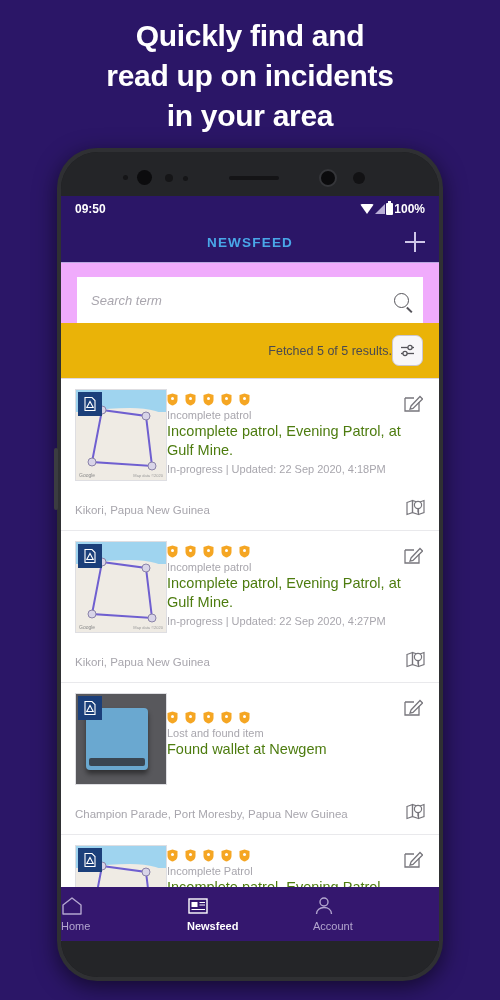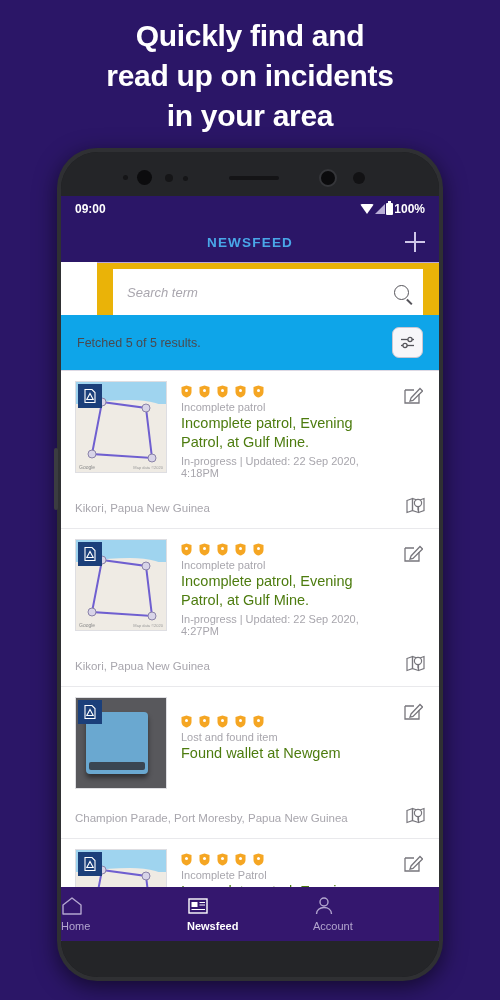--- a/index.html
+++ b/index.html
@@ -143,24 +143,23 @@
     width: 20px; height: 20px;
   }
   .plus-btn::before, .plus-btn::after {
     content: ""; position: absolute; background: #cfc6e8;
   }
   .plus-btn::before { left: 9px; top: 0;  width: 1.6px; height: 20px; }
   .plus-btn::after  { left: 0;  top: 9px; width: 20px;  height: 1.6px; }
 
   
   .searchzone {
-    background: #eab308;
-    padding: 6px 16px 0 16px;
+    background: #f0abfc;
+    padding: 14px 16px 0 16px;
     border-top: 1px solid #b9a8e0;
-    margin-left: 36px;
   }
   .searchbox {
     height: 46px;
     background: #ffffff;
     display: flex;
     align-items: center;
     justify-content: space-between;
     padding: 0 14px;
   }
   .search-placeholder {
@@ -176,41 +175,41 @@
   }
   .mag::after {
     content: ""; position: absolute;
     right: -5px; bottom: -4px;
     width: 7px; height: 1.6px;
     background: #55545a;
     transform: rotate(45deg);
   }
 
   .resultbar {
-    background: #0ea5e9;
+    background: #eab308;
     padding: 12px 16px 12px 16px;
     display: flex;
     align-items: center;
-    justify-content: space-between;
+    justify-content: flex-end;
     border-bottom: 1px solid #ddd9e4;
   }
   .result-text { font-size: 12.5px; color: #4a4a50; }
   .filter-btn {
     width: 31px; height: 31px;
     border: 1px solid #cac6d2;
     border-radius: 7px;
     background: #f7f6f9;
     display: flex; align-items: center; justify-content: center;
   }
   .filter-svg { display: block; }
 
   
   .feed { background: #ffffff; }
   .card { border-bottom: 1px solid #e9e9ec; padding: 10px 14px 0 14px; }
-  .card-main { display: flex; gap: 14px; }
+  .card-main { display: flex; }
 
   .thumb {
     width: 92px; height: 92px;
     flex: 0 0 92px;
     position: relative;
     overflow: hidden;
     border: 1px solid #dedee2;
     background: #efebe4;
   }
   .water {
@@ -312,21 +311,21 @@
       <div class="sensor s3"></div>
       <div class="sensor s4"></div>
       <div class="speaker"></div>
       <div class="cam1"></div>
       <div class="cam2"></div>
     </div>
 
     <div class="screen">
 
       <div class="statusbar">
-        <span>09:00</span>
+        <span>09:50</span>
         <span class="status-right">
           <span class="wifi-ic"></span>
           <span class="sig-ic"></span>
           <span class="batt-ic"></span>
           <span>100%</span>
         </span>
       </div>
 
       <div class="appbar">
         <span class="appbar-title">NEWSFEED</span>

